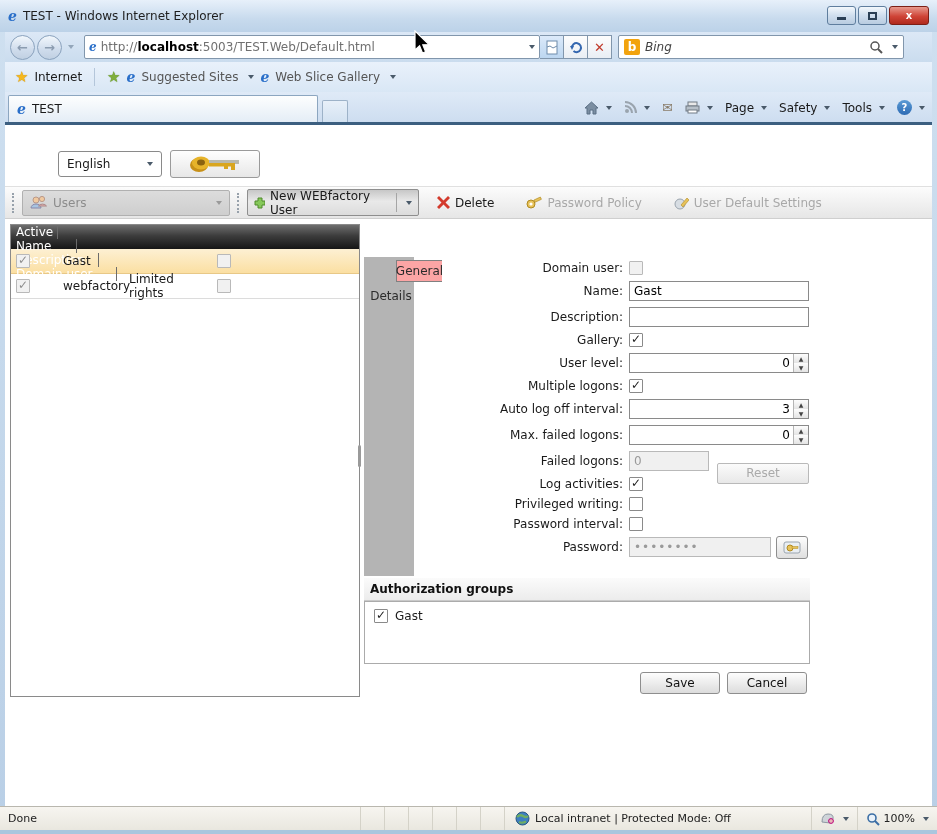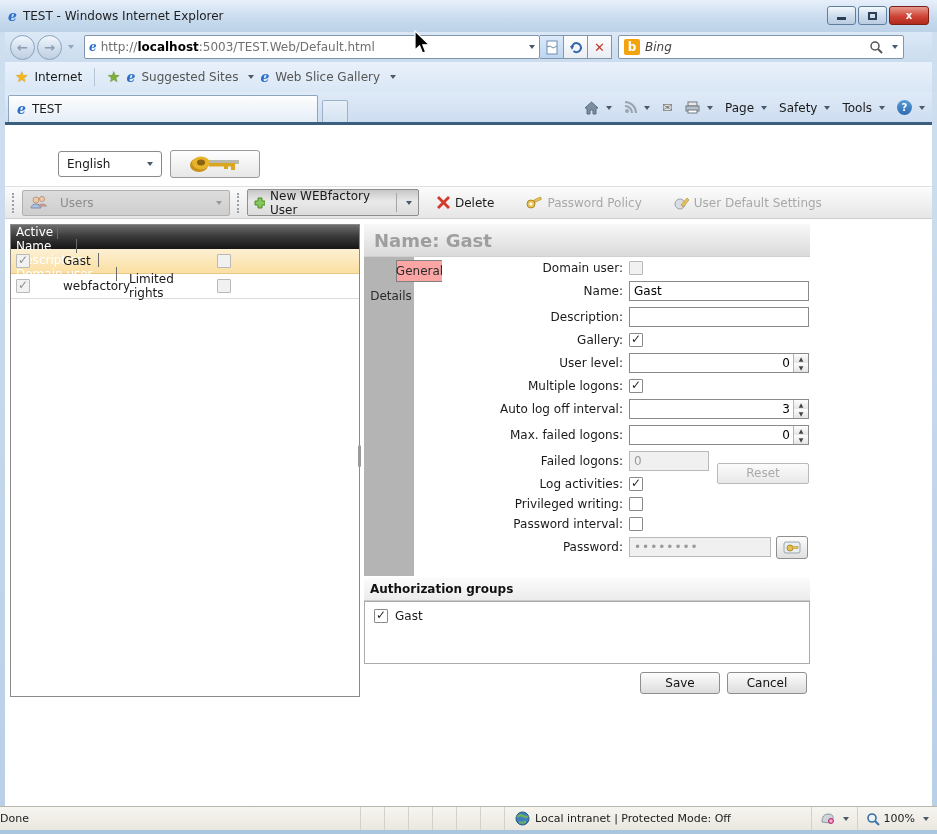--- a/index.html
+++ b/index.html
@@ -75,21 +75,21 @@
   .key-btn { left:165px; top:25px; width:90px; height:28px; border:1px solid #9a9a9a;
     border-radius:3px; background:linear-gradient(#fefefe,#e7e7e7);
     display:flex; align-items:center; justify-content:center; }
 
   .toolbar { left:0; top:61px; width:927px; height:33px;
     background:linear-gradient(#fcfcfc,#e6e6e6); border-top:1px solid #e0e0e0;
     border-bottom:1px solid #cfcfcf; display:flex; align-items:center; }
   .grip { width:3px; height:20px; border-left:2px dotted #97a1ab; margin:0 7px; }
   .users-combo { width:208px; height:26px; background:linear-gradient(#dcdcdc,#cecece);
     border:1px solid #b0b0b0; border-radius:2px; display:flex; align-items:center;
-    padding:0 7px; gap:13px; color:#8c8c8c; }
+    padding:0 7px; gap:6px; color:#8c8c8c; }
   .users-combo .caret { border-top-color:#9a9a9a; margin-left:auto; }
   .newuser-btn { width:172px; height:27px; border:1px solid #8e8e8e; border-radius:2px;
     background:linear-gradient(#c7c7c7,#e9e9e9 45%,#dcdcdc);
     display:flex; align-items:center; padding:0 6px; gap:5px; }
   .newuser-btn .split { width:1px; height:19px; background:#a5a5a5; margin-left:auto; }
   .tool-link { display:flex; align-items:center; gap:5px; padding:0 10px; height:27px; }
   .tool-link.disabled { color:#a8a8a8; }
 
   
   .grid { left:5px; top:99px; width:350px; height:473px; border:1px solid #8a8a8a; background:#fff; }
@@ -147,21 +147,21 @@
     background:linear-gradient(#fdfdfd,#dcdcdc); display:flex; align-items:center;
     justify-content:center; color:#111; }
   .save-btn { left:635px; top:547px; width:80px; }
   .cancel-btn { left:722px; top:547px; width:80px; }
   .splitter { left:353px; top:320px; width:3px; height:22px; background:#9a9a9a; border-radius:2px; }
 
   
   .statusbar { left:0; top:806px; width:937px; height:24px;
     background:linear-gradient(#f7f5f0,#e9e7df); border-top:1px solid #b9b7ae;
     display:flex; align-items:center; font-size:11px; color:#222; }
-  .sb-done { flex:0 0 360px; }
+  .sb-done { padding-left:8px; flex:0 0 360px; }
   .sb-seg { width:24px; height:24px; border-left:1px solid #d4d2c8; }
   .sb-zone { display:flex; align-items:center; gap:5px; border-left:1px solid #d4d2c8;
     padding:0 10px; height:24px; flex:1; }
   .sb-right { display:flex; align-items:center; height:24px; border-left:1px solid #d4d2c8; padding:0 8px; gap:4px; }
   .bottom-strip { left:0; top:830px; width:937px; height:4px; background:#aac6de; }
 
   .icon-svg { display:inline-flex; align-items:center; justify-content:center; }
   .helpdot { width:15px; height:15px; border-radius:50%; background:linear-gradient(#5b9bd5,#2d6bb4);
     color:#fff; font-size:10px; font-weight:bold; display:inline-flex; align-items:center; justify-content:center; }
   .cursor { pointer-events:none; z-index:99; }
@@ -373,23 +373,20 @@
       <div class="g-cell w-desc">Limited rights</div>
       <div class="g-cell w-dom">
           <span class="cb dim"></span>
         </div>
       <div class="g-cell w-x"></div>
     </div>
   </div>
 
   <div class="abs splitter"></div>
 
-  <div class="abs detail-head">
-    <span class="detail-title">Name: Gast</span>
-  </div>
   <div class="abs tabstrip">
     <div class="vtab active">General</div>
     <div class="vtab">Details</div>
   </div>
 
   <div class="abs form">
     <div class="frow cbr">
       <span class="flabel">Domain user:</span>
       <span class="fctrl">
           <span class="cb dim"></span>

